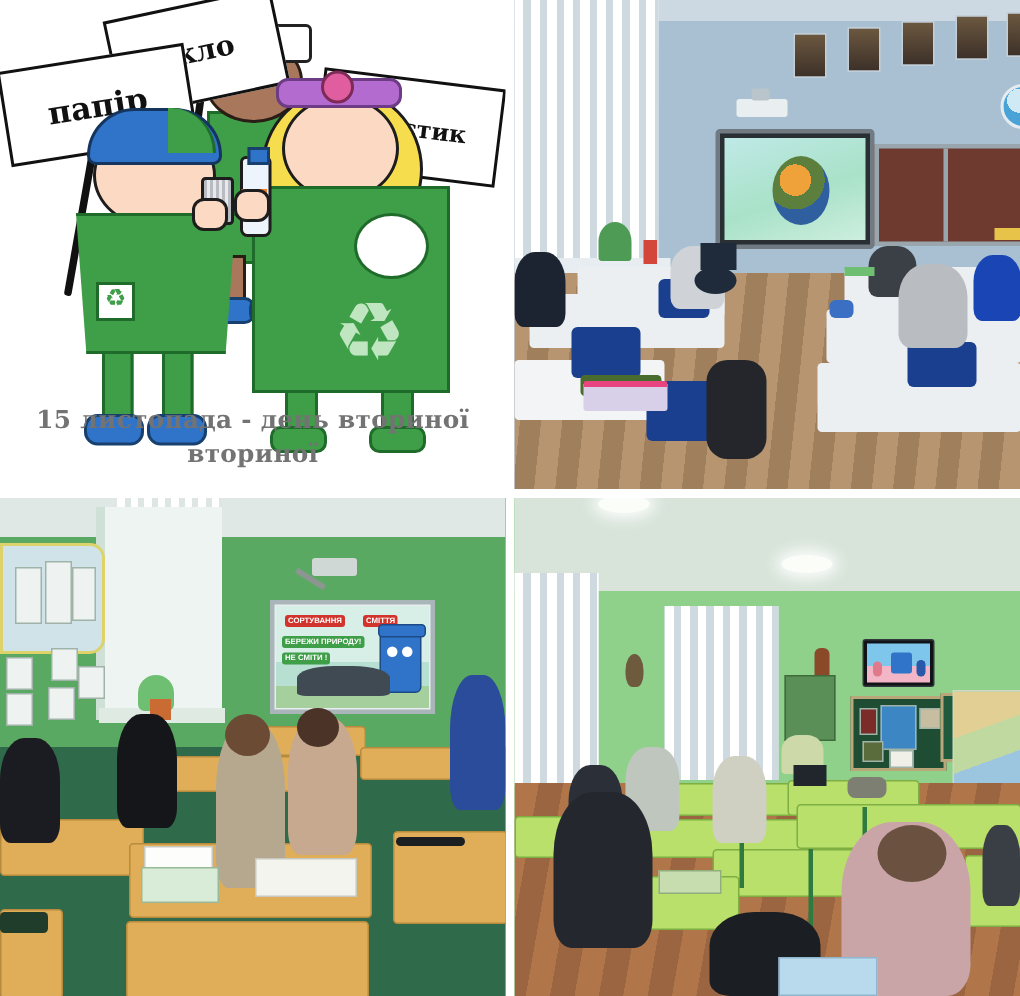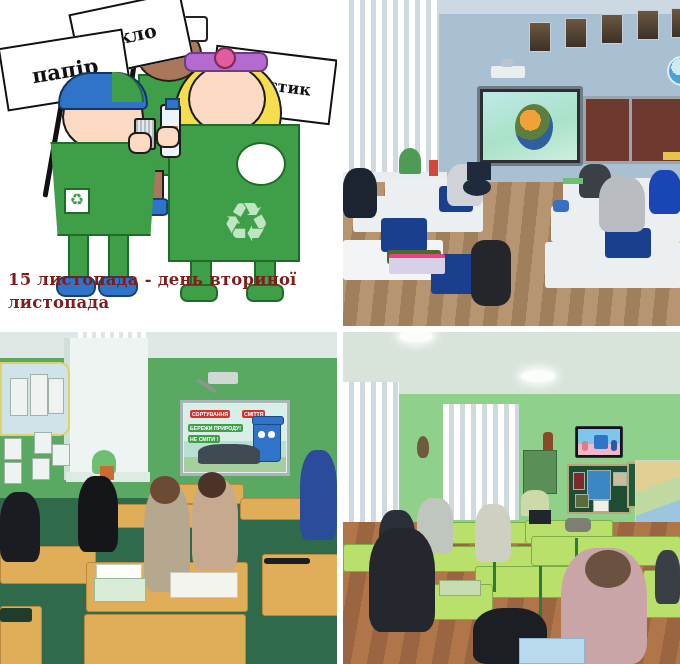--- a/index.html
+++ b/index.html
@@ -79,22 +79,22 @@
   .kid-girl .rsym{position:absolute;left:52px;top:70px;color:#bfe6c0;font-size:54px;line-height:52px;}
   .kid-girl .leg{position:absolute;top:204px;width:18px;height:34px;background:#3f9e48;border:2px solid #1f6b2a;}
   .kid-girl .leg.l{left:26px;} .kid-girl .leg.r{left:90px;}
   .kid-girl .shoe{position:absolute;top:232px;width:34px;height:14px;background:#3f9e48;border:2px solid #1f6b2a;border-radius:7px;}
   .kid-girl .shoe.l{left:16px;} .kid-girl .shoe.r{left:82px;}
   .bottle{position:absolute;left:160px;top:104px;width:17px;height:50px;background:#eef4fb;
      border:2px solid #1d1d1d;border-radius:4px 4px 5px 5px;}
   .bottle .cap2{position:absolute;left:3px;top:-8px;width:11px;height:8px;background:#2f74c9;border:2px solid #17406f;}
   .bottle .lbl{position:absolute;left:-1px;top:20px;width:17px;height:12px;background:#f07f2a;}
 
-  .caption{position:absolute;left:0;right:0;bottom:12px;
-     font-family:"DejaVu Serif",serif;font-weight:bold;color:#7f1d1d;font-size:16.5px;line-height:23px;
+  .caption{position:absolute;left:0;right:0;bottom:12px;text-align:center;
+     font-family:"DejaVu Serif",serif;font-weight:bold;color:#737373;font-size:16.5px;line-height:23px;
      letter-spacing:.2px;padding:0 8px;}
   .wall{position:absolute;inset:0;}
   .win{position:absolute;background:linear-gradient(180deg,#f2f5f7,#dfe6ea);}
   .blindstripe{position:absolute;inset:0;
      background:repeating-linear-gradient(90deg,#ffffff 0 6px,#cfd9e0 6px 11px);}
   .desk{position:absolute;border-radius:3px;}
   .person{position:absolute;border-radius:40% 40% 18% 18%;}
   .chairback{position:absolute;background:#1b3f8f;border-radius:4px;}
 
   
@@ -230,21 +230,21 @@
       <div class="can"></div>
       <div class="hand" style="left:128px;top:132px;"></div>
       <div class="bottle">
         <div class="cap2"></div>
           <div class="lbl"></div>
       </div>
       <div class="hand" style="left:156px;top:126px;"></div>
 
       <div class="caption">
         <div>15 листопада - день вториної</div>
-        <div>листопада</div>
+        <div>вториної</div>
       </div>
     </div>
   </div>
 
   <div class="cell cell-tr">
     <div class="wall tr-wall"></div>
     <div class="tr-ceil"></div>
 
     <div class="win tr-window">
         <div class="blindstripe"></div>

